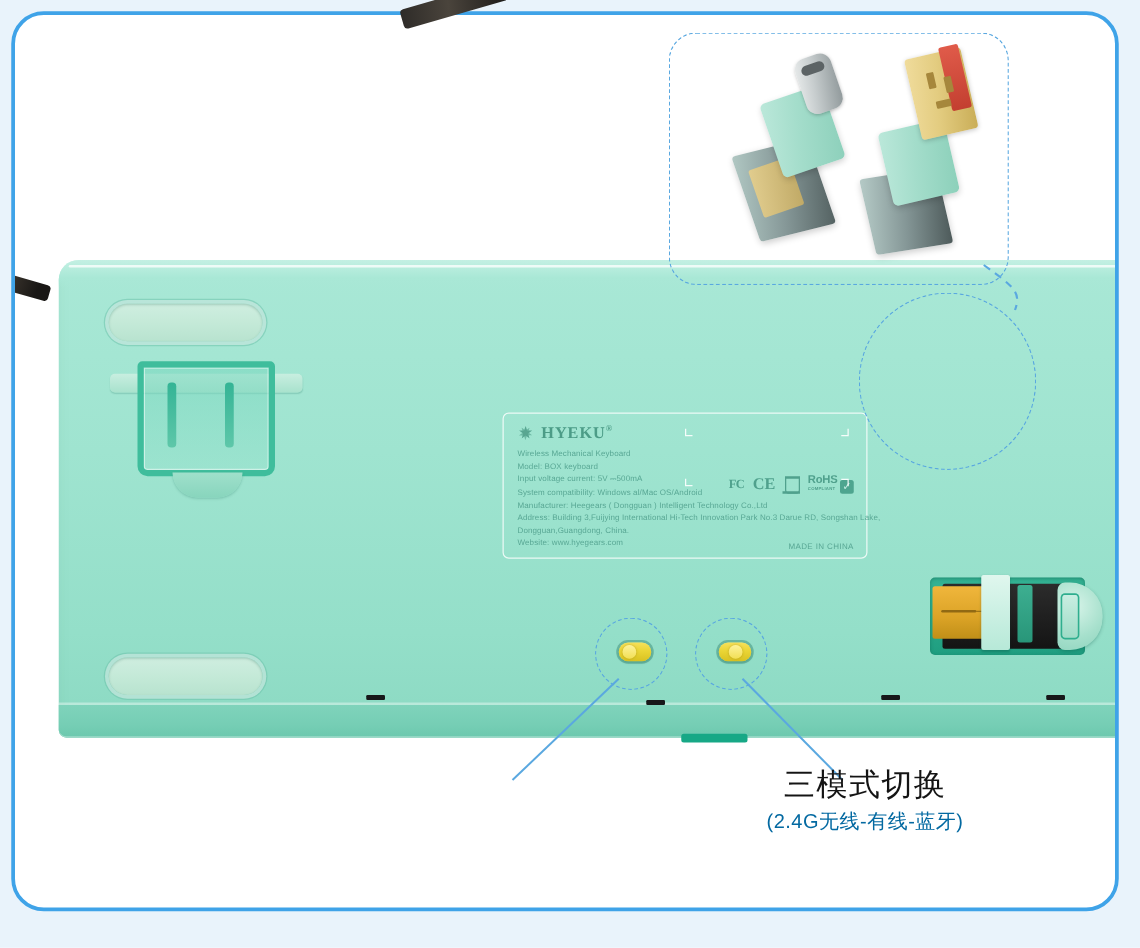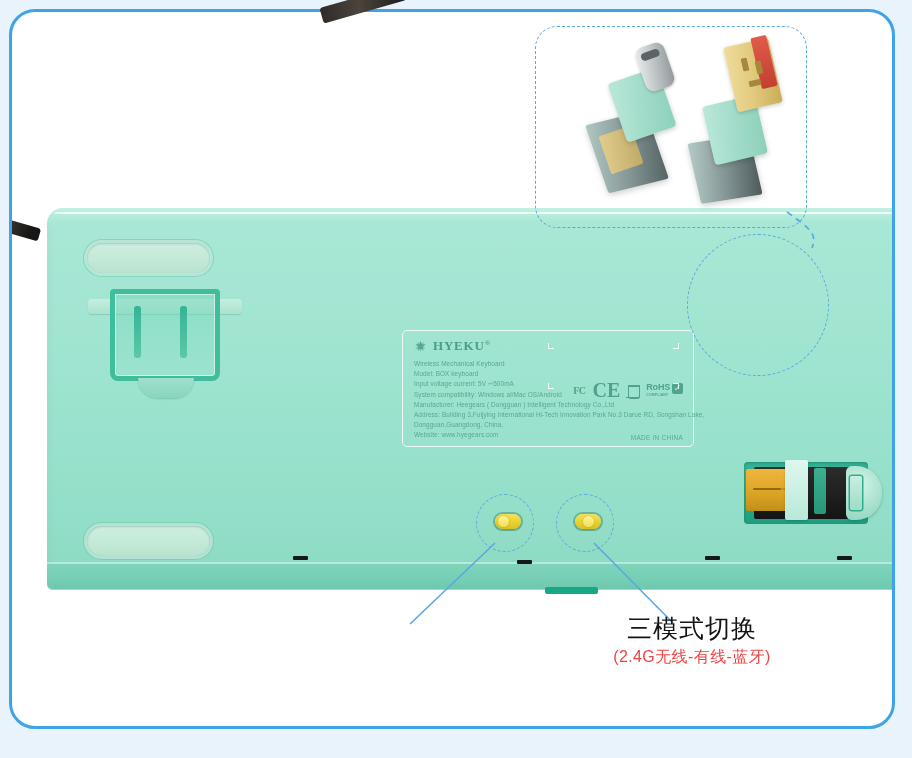--- a/index.html
+++ b/index.html
@@ -219,40 +219,40 @@
     align-items: center;
     gap: 7px;
     color: #50a18d;
   }
   .cert-fc {
     font-family: "Liberation Serif", "DejaVu Serif", serif;
     font-size: 10px; font-weight: bold; letter-spacing: -.6px;
   }
   .cert-ce {
     font-family: "Liberation Serif", "DejaVu Serif", serif;
-    font-size: 20px; font-weight: bold; letter-spacing: 0px;
+    font-size: 13px; font-weight: bold; letter-spacing: 0px;
   }
   .cert-weee {
     width: 12px; height: 16px; position: relative;
   }
   .cert-weee::before {
     content: "";
     position: absolute; left: 1px; top: 2px;
     width: 10px; height: 11px;
     border: 1.4px solid #50a18d;
     border-radius: 0 0 3px 3px;
     border-top: 2px solid #50a18d;
   }
   .cert-weee::after {
     content: "";
     position: absolute; left: -1px; top: 14px;
     width: 14px; height: 1.6px; background: #50a18d;
   }
   .cert-rohs {
-    display: flex; align-items: flex-start; gap: 2px;
+    display: flex; align-items: flex-end; gap: 2px;
   }
   .rohs-txt {
     font-size: 9px; font-weight: bold; letter-spacing: -.2px; line-height: 8px;
   }
   .rohs-sub { font-size: 3.4px; letter-spacing: .2px; display: block; }
   .rohs-check {
     width: 11px; height: 11px; border-radius: 2px;
     background: #4ea58f; color: #bdeade;
     font-size: 9px; line-height: 11px; text-align: center; font-weight: bold;
   }
@@ -543,21 +543,21 @@
   .cap-mode  { left: 530px; top: 600px; width: 300px; text-align: center; }
   .cap-title {
     font-size: 25px;
     letter-spacing: 1px;
     font-weight: 400;
     line-height: 32px;
     white-space: nowrap;
   }
   .cap-sub {
     font-size: 16px;
-    color: #ef4444;
+    color: #0369a1;
     letter-spacing: .4px;
     margin-top: 3px;
     white-space: nowrap;
   }
 </style>
 </head>
 <body>
 
 <div class="page">
 

